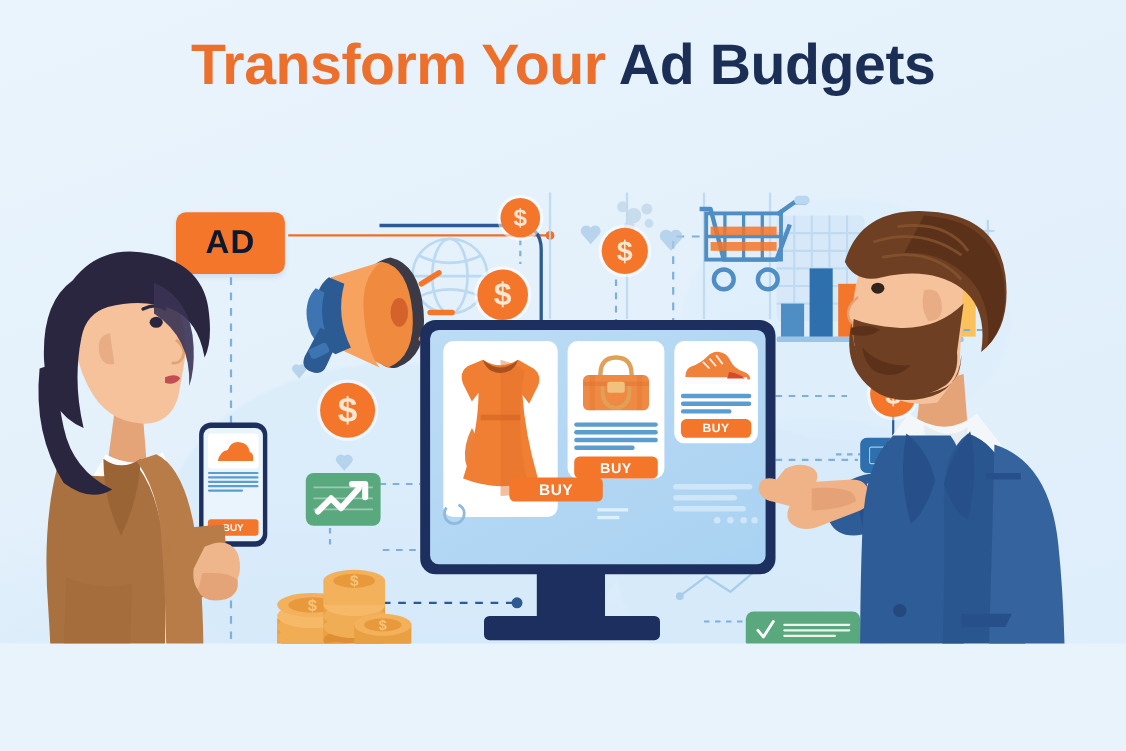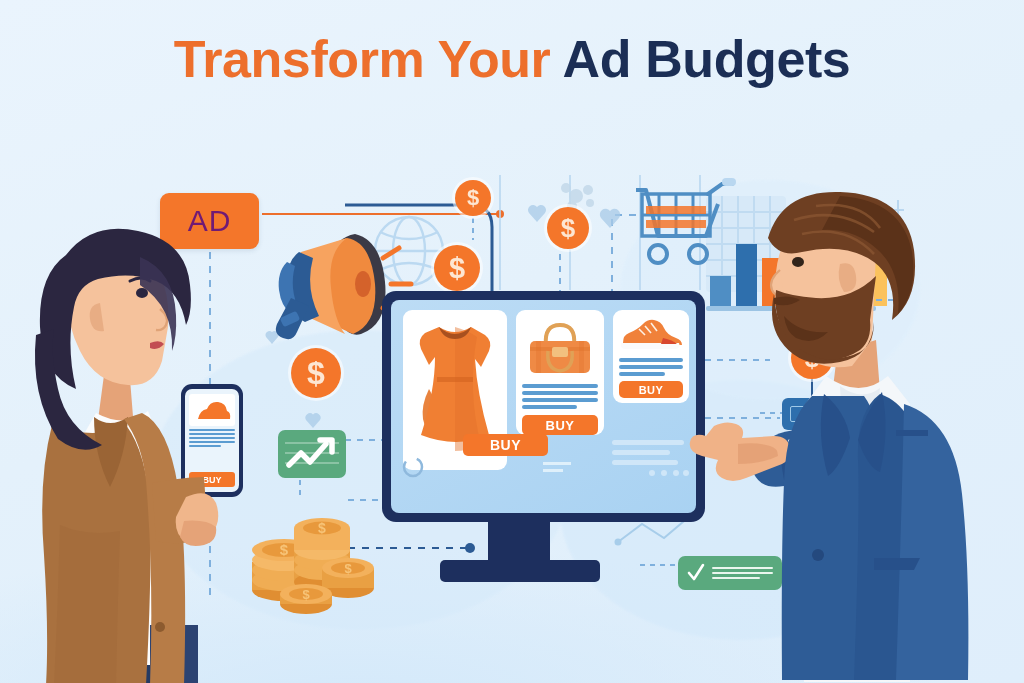--- a/index.html
+++ b/index.html
@@ -1,21 +1,21 @@
 <!DOCTYPE html>
 <html><head>
 <meta charset="utf-8">
 <style>
   html,body{margin:0;padding:0;}
   body{
     width:1024px;height:683px;overflow:hidden;
     font-family:"Liberation Sans", sans-serif;
     background:#e8f3fc;
   }
-  .stage{position:relative;width:1024px;height:683px;overflow:hidden;
+  .stage{position:relative;width:1024px;height:585px;overflow:hidden;
          background:linear-gradient(160deg,#eaf4fd 0%,#e4f1fb 45%,#dfeefb 100%);}
 
   
   .blob{position:absolute;border-radius:50%;background:#d6eafa;opacity:.55;filter:blur(1px);}
   .blob.b1{left:150px;top:330px;width:420px;height:300px;}
   .blob.b2{left:560px;top:380px;width:360px;height:260px;background:#d2e8fa;}
   .blob.b3{left:620px;top:180px;width:300px;height:220px;background:#ddeefc;}
   .wave{position:absolute;left:0;bottom:0;width:1024px;height:160px;
         background:radial-gradient(ellipse at 35% 110%, #d4e9fa 0%, rgba(212,233,250,0) 62%);}
 
@@ -26,21 +26,21 @@
   .title .hl{color:#ed6f2c;}
 
   
   .abs{position:absolute;}
   svg{display:block;overflow:visible;}
 
   
   .ad-badge{position:absolute;left:160px;top:193px;width:99px;height:56px;
             background:#f4762a;border-radius:9px;display:flex;align-items:center;
             justify-content:center;box-shadow:0 2px 5px rgba(40,70,110,.12);z-index:25;}
-  .ad-badge span{color:#701a75;font-size:30px;font-weight:400;letter-spacing:1px;}
+  .ad-badge span{color:#0f172a;font-size:30px;font-weight:700;letter-spacing:1px;}
 
   
   .dollar{position:absolute;border-radius:50%;background:#f4762a;
           display:flex;align-items:center;justify-content:center;
           color:#fde6d2;font-weight:700;z-index:26;
           box-shadow:0 0 0 3px rgba(255,255,255,.55);}
 
   
   .monitor{position:absolute;left:382px;top:291px;width:323px;height:231px;
            background:#1d2f5e;border-radius:14px;padding:9px;box-sizing:border-box;z-index:30;}

